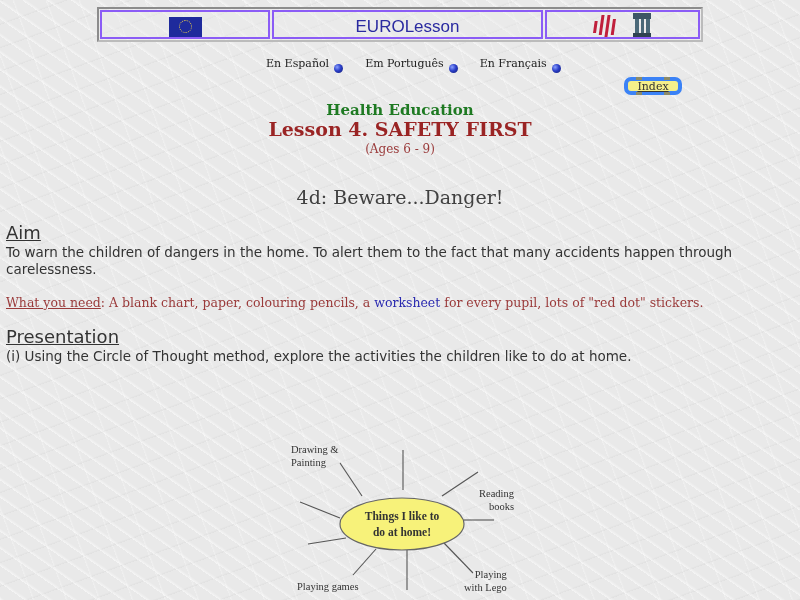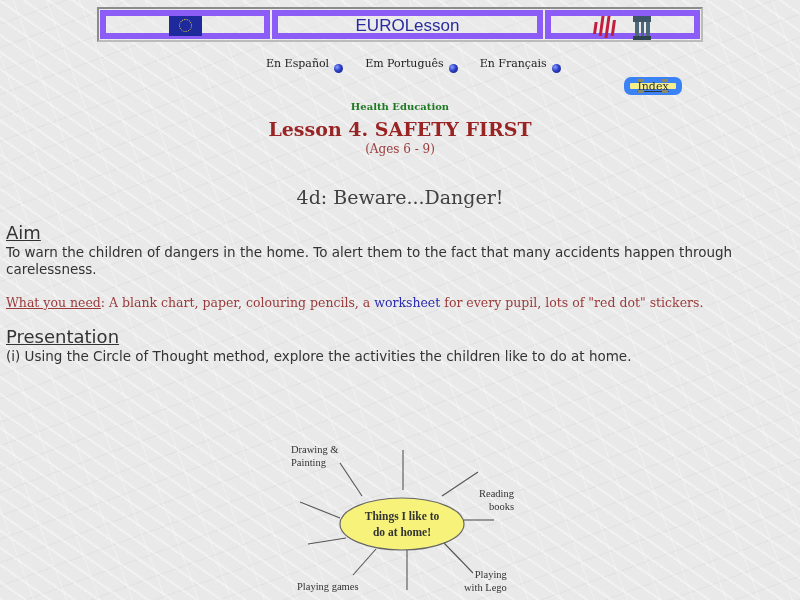--- a/index.html
+++ b/index.html
@@ -15,21 +15,21 @@
     color: #333;
   }
 
   
   .banner {
     position: absolute; left: 97px; top: 7px; width: 606px; height: 35px;
     border: 2px solid #8c8c8c; border-right-color: #bbb; border-bottom-color: #bbb;
     display: flex; background: rgba(235,235,235,0.4);
   }
   .banner-cell {
-    border: 6px solid #8b5cf6; margin: 1px; display: flex; align-items: flex-start; justify-content: center;
+    border: 2px solid #8b5cf6; margin: 1px; display: flex; align-items: flex-end; justify-content: center;
   }
   .cell-flag { width: 170px; }
   .cell-title { width: 271px; }
   .cell-logos { flex: 1; gap: 18px; }
   .eu-flag { width: 33px; height: 20px; background: #1e2a9c; position: relative; margin-left: 0px; }
   .eu-flag .ring { position: absolute; left: 10px; top: 3px; width: 13px; height: 13px; border: 1px dotted #f5d442; border-radius: 50%; }
   .site-title {
     font-family: "Liberation Sans", sans-serif; font-size: 17px; color: #2a2aa0;
   }
   .logo-red { display: flex; gap: 3px; transform: skewX(-8deg); }
@@ -48,34 +48,34 @@
   }
   .lang { display: flex; align-items: flex-end; margin-right: 18px; cursor: pointer; }
   .lang .ball {
     width: 9px; height: 9px; border-radius: 50%; margin-left: 5px; margin-bottom: -3px;
     background: radial-gradient(circle at 35% 35%, #8aa0ff 0%, #2a3ec8 45%, #101a70 100%);
   }
 
   
   .index-btn {
     position: absolute; left: 624px; top: 77px; width: 58px; height: 18px;
-    background: #f5ef8a; border: 6px solid #3b82f6; border-radius: 7px;
+    background: #f5ef8a; border: 4px solid #3b82f6; border-radius: 7px;
     display: flex; align-items: center; justify-content: center;
     font-size: 11px; color: #333; text-decoration: underline; cursor: pointer;
   }
   .index-btn::before, .index-btn::after {
     content: ""; position: absolute; left: 8px; right: 8px; height: 3px;
     border-left: 6px solid #8a8a6a; border-right: 6px solid #8a8a6a;
   }
   .index-btn::before { top: -4px; }
   .index-btn::after { bottom: -4px; }
 
   
   .center { position: absolute; left: 0; width: 800px; text-align: center; }
-  .subject { top: 101px; font-size: 10px; font-weight: bold; color: #1e7a22; }
+  .subject { top: 101px; font-size: 15px; font-weight: bold; color: #1e7a22; }
   .lesson-title { top: 118px; font-size: 19px; font-weight: bold; color: #9a2424; }
   .ages { top: 142px; font-size: 12px; color: #9a3a3a; }
   .activity-title { top: 186px; font-size: 19px; color: #404040; }
 
   
   .section-heading {
     position: absolute; left: 6px; font-size: 18px; color: #333; text-decoration: underline;
     font-family: "DejaVu Sans", sans-serif;
   }
   .aim-heading { top: 222px; }

